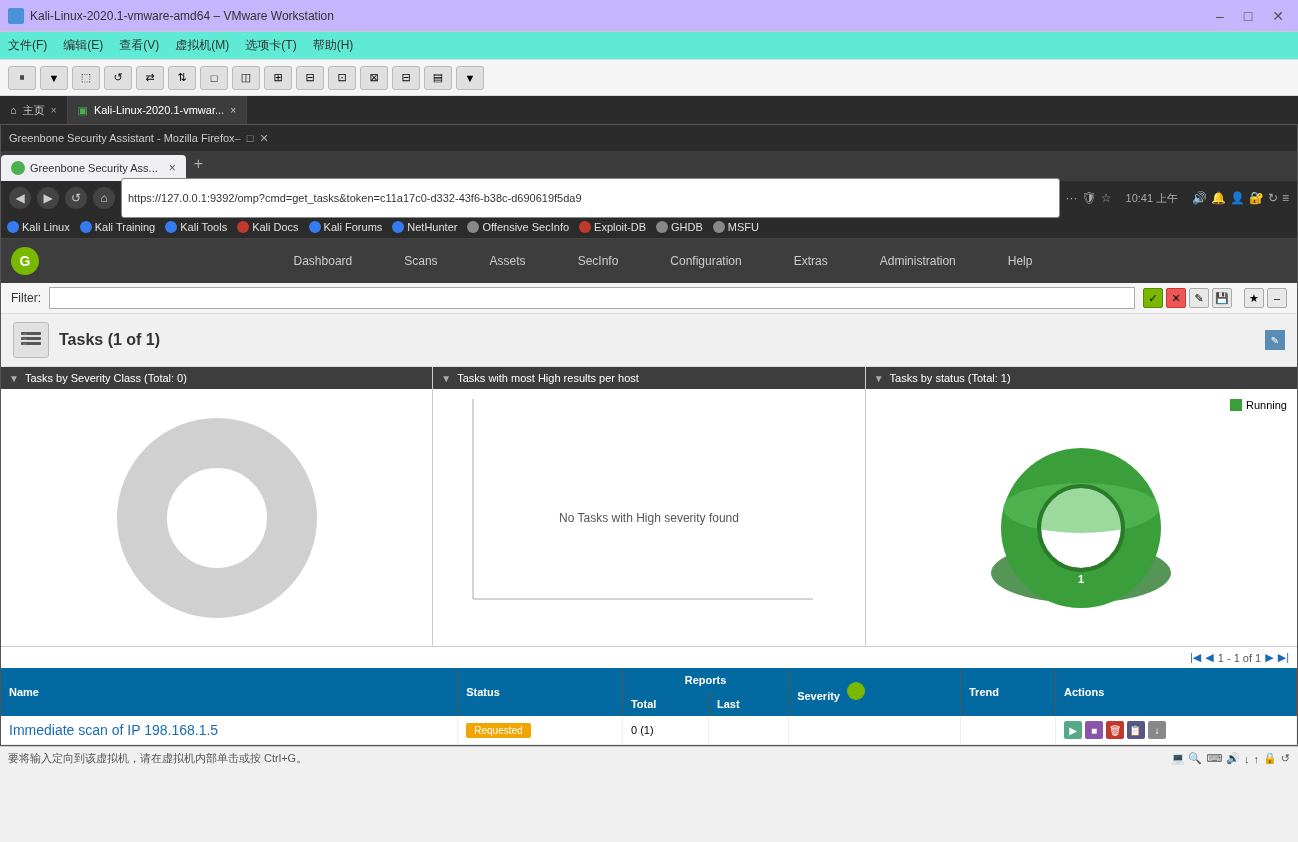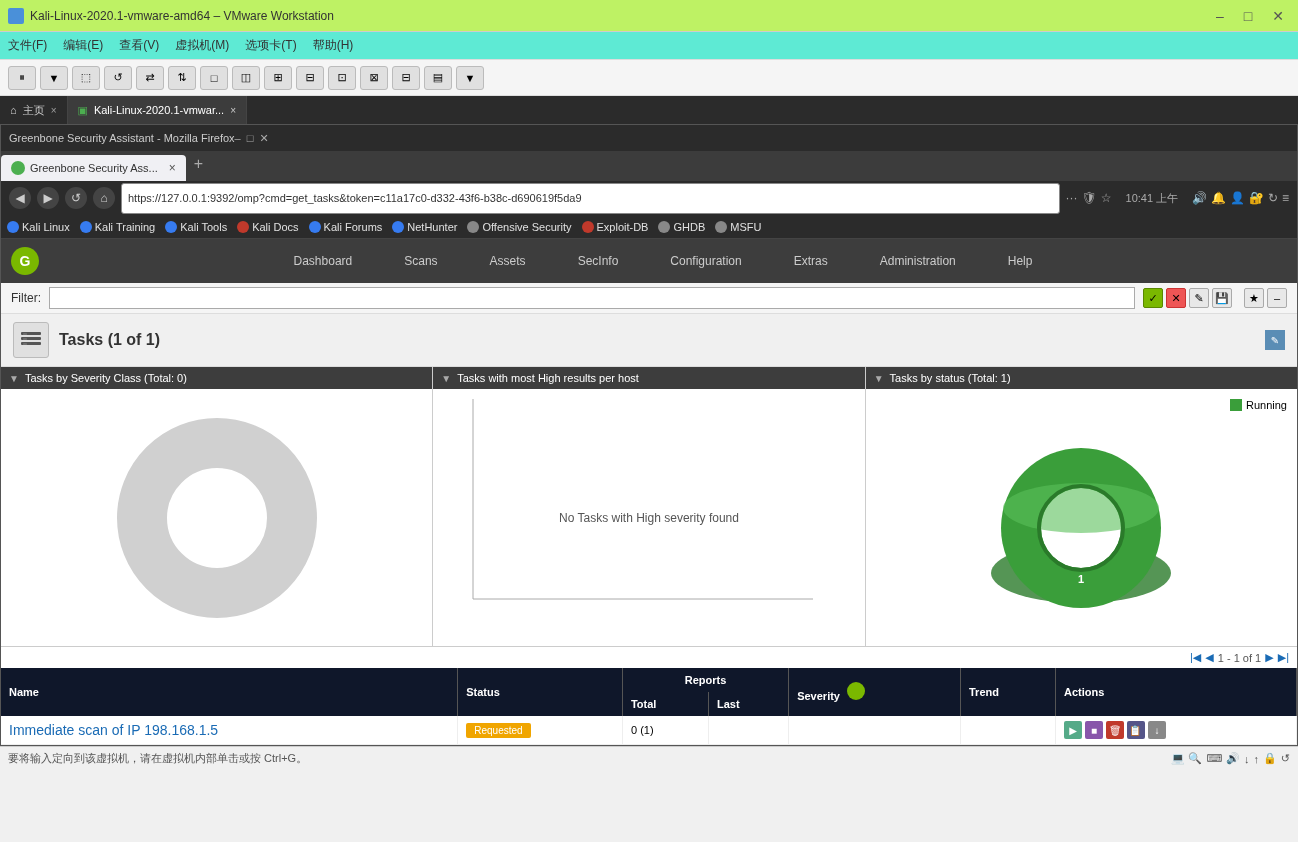--- a/index.html
+++ b/index.html
@@ -1,20 +1,20 @@
 <!DOCTYPE html>
 <html><head>
   <meta charset="utf-8">
   <style>
     * { margin: 0; padding: 0; box-sizing: border-box; }
     body { font-family: Arial, sans-serif; font-size: 12px; background: #f0f0f0; width: 1298px; height: 842px; overflow: hidden; }
 
     
     .vmware-titlebar {
-      background: #bef264;
+      background: #c4b5fd;
       height: 32px;
       display: flex;
       align-items: center;
       padding: 0 8px;
       border-bottom: 1px solid #ccc;
     }
     .vmware-titlebar-icon { width: 16px; height: 16px; background: #4a90d9; margin-right: 6px; border-radius: 2px; }
     .vmware-titlebar-title { font-size: 12px; color: #333; flex: 1; }
     .vmware-titlebar-controls { display: flex; gap: 8px; }
     .vmware-titlebar-controls span { cursor: pointer; font-size: 14px; color: #555; padding: 2px 6px; }
@@ -115,21 +115,21 @@
       background: #2b2b2b;
       height: 34px;
       display: flex;
       align-items: center;
       padding: 0 8px;
       gap: 6px;
     }
     .nav-btn { width: 22px; height: 22px; border-radius: 50%; background: #444; display: flex; align-items: center; justify-content: center; cursor: pointer; color: #ccc; font-size: 12px; }
     .address-input {
       flex: 1;
-      height: 31px;
+      height: 40px;
       background: #fff;
       border: 1px solid #888;
       border-radius: 3px;
       padding: 0 6px;
       font-size: 11px;
       color: #333;
     }
     .addr-icons { display: flex; gap: 4px; align-items: center; }
     .addr-icon { color: #aaa; font-size: 12px; cursor: pointer; }
 
@@ -235,21 +235,21 @@
       padding: 10px;
       position: relative;
     }
     .no-tasks-text { font-size: 12px; color: #555; position: absolute; top: 50%; left: 50%; transform: translate(-50%, -50%); }
     .status-legend { position: absolute; top: 10px; right: 10px; display: flex; align-items: center; gap: 4px; font-size: 11px; }
     .legend-color { width: 12px; height: 12px; }
 
     
     .tasks-table { width: 100%; border-collapse: collapse; }
     .tasks-table th {
-      background: #0f172a;
+      background: #0369a1;
       color: #fff;
       font-size: 11px;
       padding: 6px 8px;
       text-align: left;
       border-right: 1px solid #555;
     }
     .tasks-table td {
       padding: 5px 8px;
       font-size: 11px;
       border-bottom: 1px solid #eee;
@@ -398,21 +398,21 @@
     <div class="kali-bookmark">
       <span class="kali-bookmark-icon" style="background:#367bf0;"></span>
       <span>Kali Forums</span>
     </div>
     <div class="kali-bookmark">
       <span class="kali-bookmark-icon" style="background:#367bf0;"></span>
       <span>NetHunter</span>
     </div>
     <div class="kali-bookmark">
       <span class="kali-bookmark-icon" style="background:#888;"></span>
-      <span>Offensive Security</span>
+      <span>Offensive SecInfo</span>
     </div>
     <div class="kali-bookmark">
       <span class="kali-bookmark-icon" style="background:#c0392b;"></span>
       <span>Exploit-DB</span>
     </div>
     <div class="kali-bookmark">
       <span class="kali-bookmark-icon" style="background:#888;"></span>
       <span>GHDB</span>
     </div>
     <div class="kali-bookmark">

